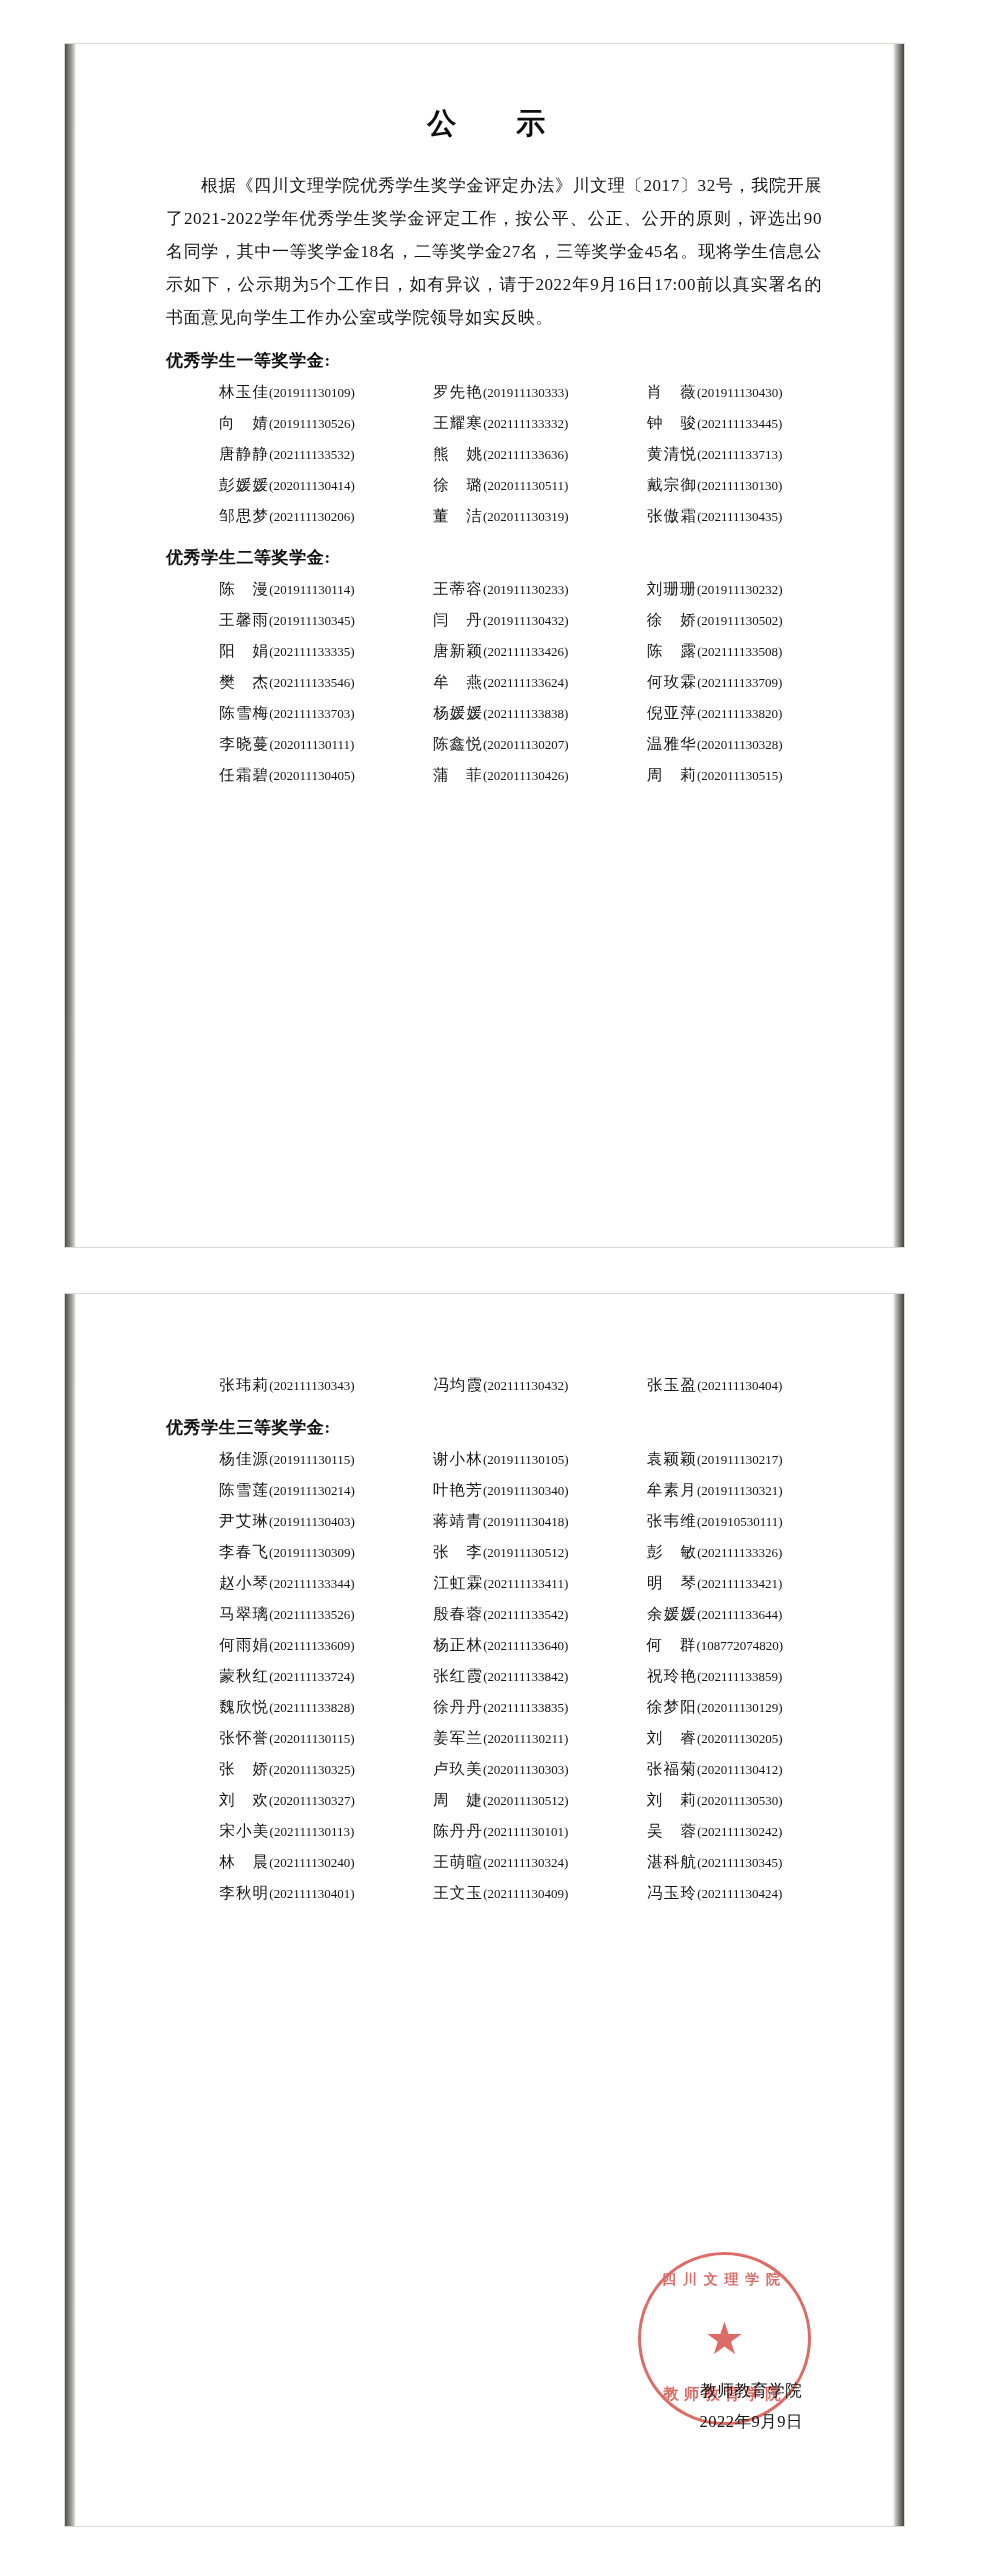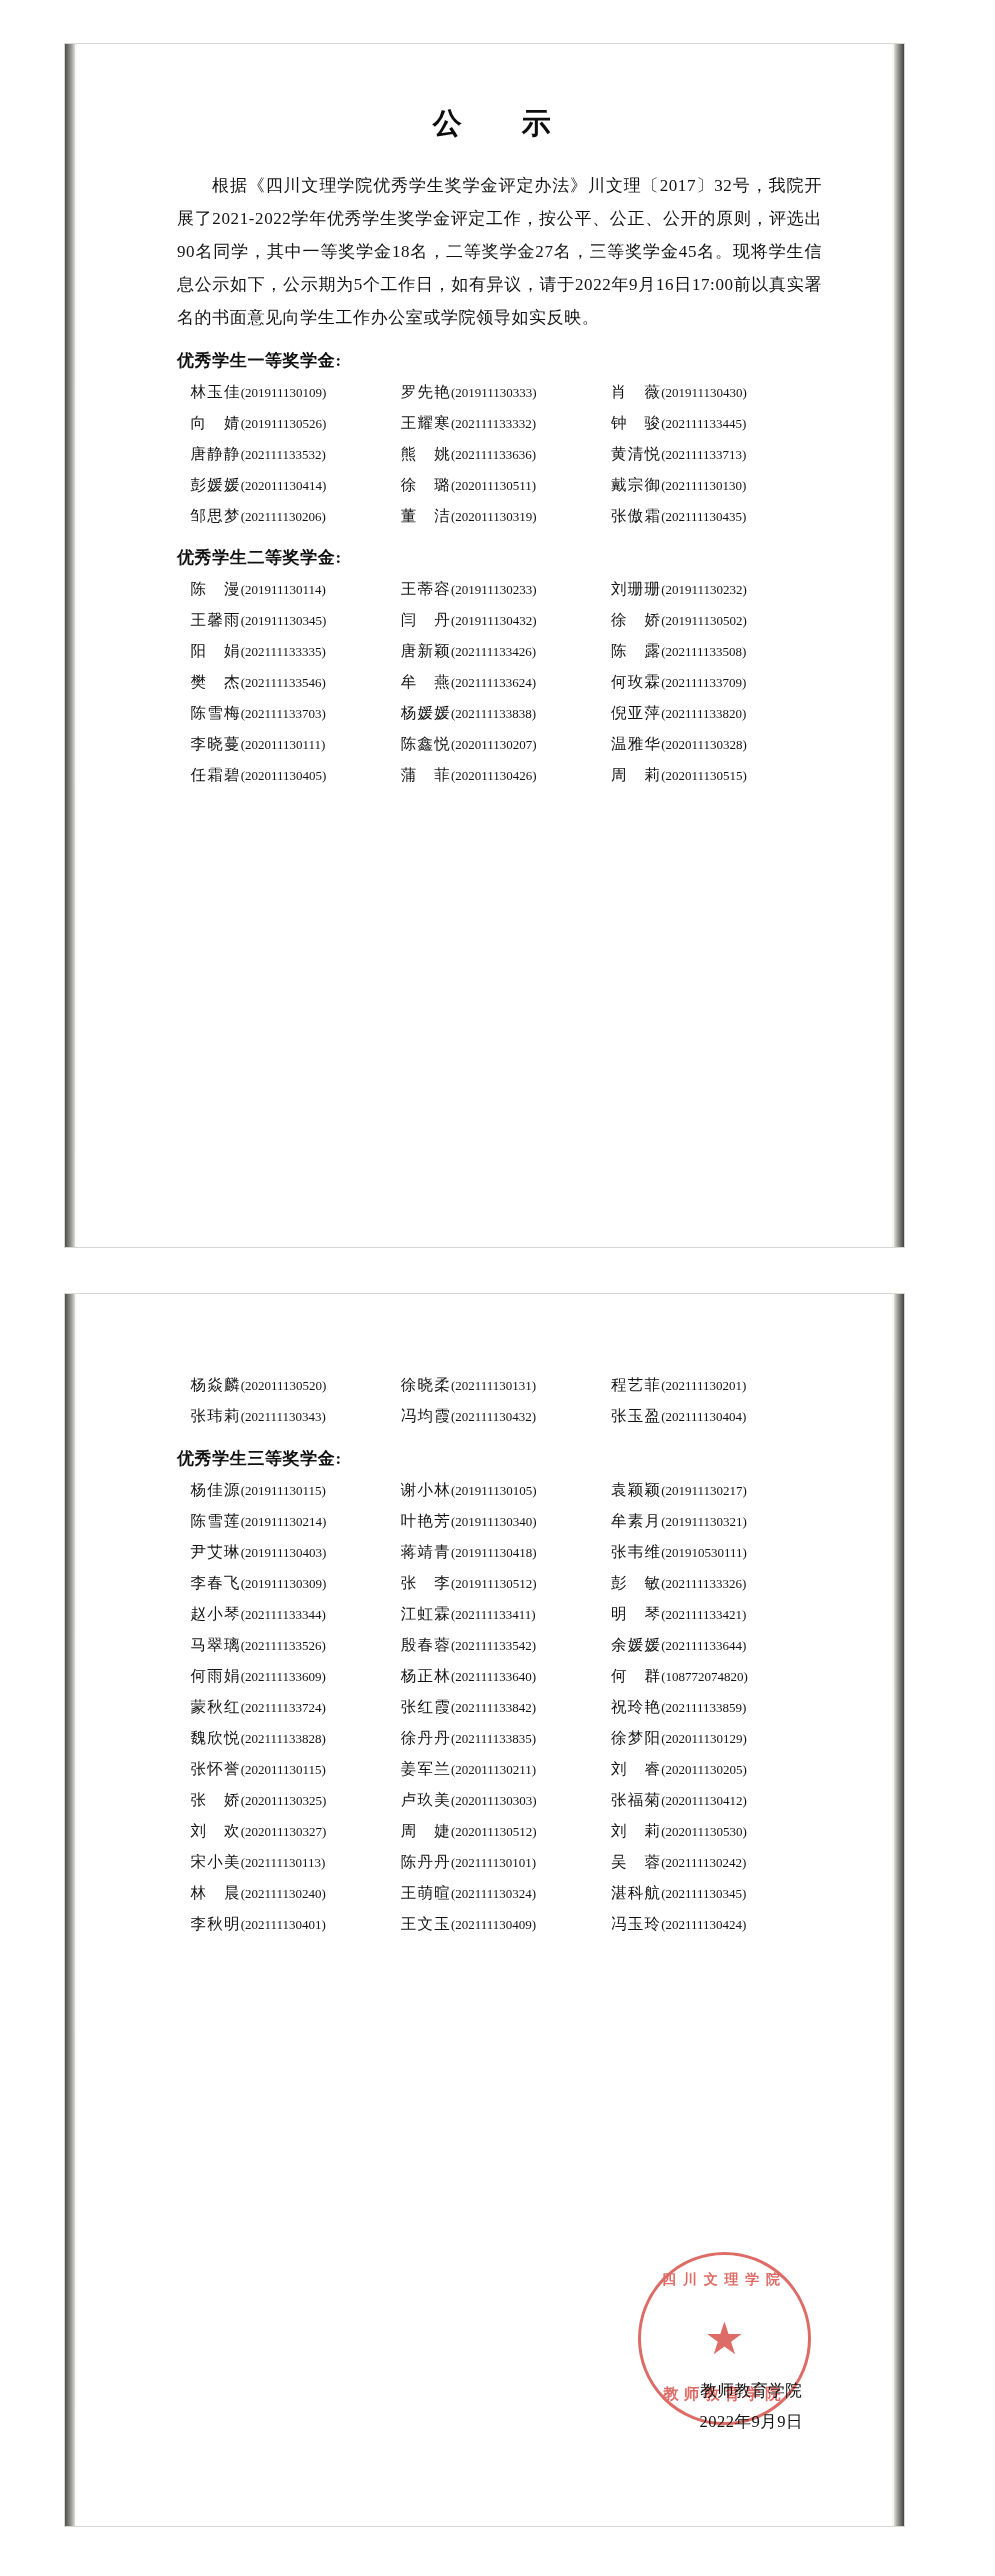--- a/index.html
+++ b/index.html
@@ -46,21 +46,21 @@
   .edge-right { right: 0; background: linear-gradient(270deg,#2e2e2c,#8d8d88 60%, #dcdcd8); }
 
   .paper {
     position: absolute;
     left: 11.7px; right: 11.7px; top: 0; bottom: 0;
     background: #ffffff;
   }
 
   .content {
     position: absolute;
-    left: 112px;
+    left: 101px;
     right: 82px;
     top: 60px;
   }
 
   .doc-title {
     text-align: center;
     font-size: 29px;
     font-weight: bold;
     letter-spacing: 15.5px;
     font-family: "Liberation Serif", "DejaVu Serif", serif;
@@ -85,20 +85,21 @@
     font-weight: bold;
     letter-spacing: 0.6px;
   }
 
   .name-row {
     font-size: 15.5px;
     line-height: 30px;
     letter-spacing: 0.2px;
     white-space: nowrap;
     color: #131313;
+    text-align: center;
   }
   .name-row .cell {
     display: inline-block;
     width: 33.3%;
     box-sizing: border-box;
   }
   .name-row .cell .nm {
     letter-spacing: 1.2px;
   }
   .name-row .cell .id {
@@ -224,21 +225,20 @@
   <div class="gap"></div>
 
   <div class="scan" id="scan2">
     <div class="edge-left"></div>
     <div class="edge-right"></div>
     <div class="paper"></div>
 
     <div class="content">
       <div>
         <div class="rows pad-left">
-            <div class="name-row"><span class="cell"><span class="nm">杨焱麟</span><span class="id">(202011130520)</span></span><span class="cell"><span class="nm">徐晓柔</span><span class="id">(202111130131)</span></span><span class="cell"><span class="nm">程艺菲</span><span class="id">(202111130201)</span></span></div>
             <div class="name-row"><span class="cell"><span class="nm">张玮莉</span><span class="id">(202111130343)</span></span><span class="cell"><span class="nm">冯均霞</span><span class="id">(202111130432)</span></span><span class="cell"><span class="nm">张玉盈</span><span class="id">(202111130404)</span></span></div>
           </div>
       </div>
 
       <div>
         <div class="section-head">优秀学生三等奖学金:</div>
         <div class="rows pad-left">
             <div class="name-row"><span class="cell"><span class="nm">杨佳源</span><span class="id">(201911130115)</span></span><span class="cell"><span class="nm">谢小林</span><span class="id">(201911130105)</span></span><span class="cell"><span class="nm">袁颖颖</span><span class="id">(201911130217)</span></span></div>
             <div class="name-row"><span class="cell"><span class="nm">陈雪莲</span><span class="id">(201911130214)</span></span><span class="cell"><span class="nm">叶艳芳</span><span class="id">(201911130340)</span></span><span class="cell"><span class="nm">牟素月</span><span class="id">(201911130321)</span></span></div>
             <div class="name-row"><span class="cell"><span class="nm">尹艾琳</span><span class="id">(201911130403)</span></span><span class="cell"><span class="nm">蒋靖青</span><span class="id">(201911130418)</span></span><span class="cell"><span class="nm">张韦维</span><span class="id">(201910530111)</span></span></div>

